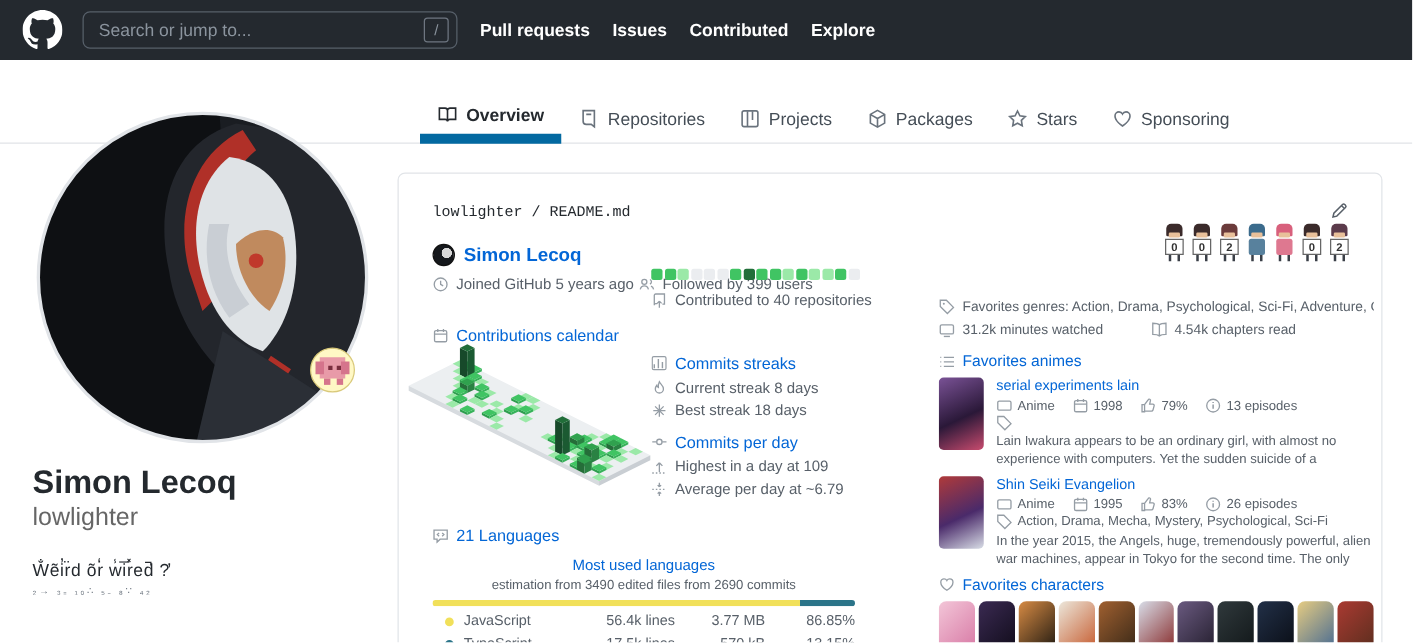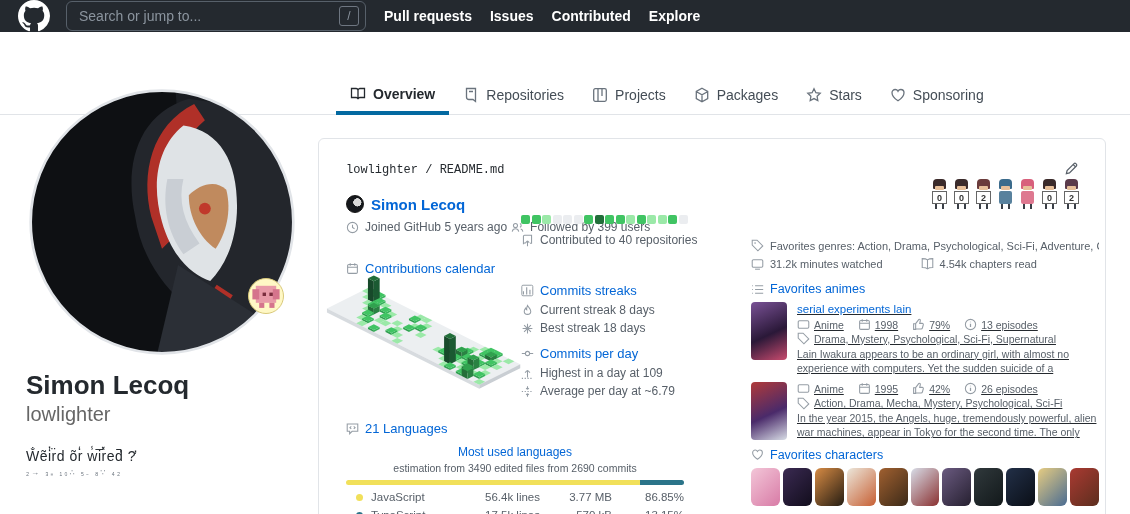--- a/index.html
+++ b/index.html
@@ -1,40 +1,40 @@
 <!DOCTYPE html>
 <html><head>
 <meta charset="utf-8">
 <style>
   * { margin:0; padding:0; box-sizing:border-box; }
   html,body { background:#fff; }
   .page { position:relative; width:1130px; height:514px; overflow:hidden;
           font-family:"Liberation Sans", sans-serif; background:#fff; color:#24292e; }
 
   
-  .gh-header { position:absolute; top:0; left:0; width:100%; height:32px; background:#24292f;
+  .gh-header { position:absolute; top:0; left:0; width:100%; height:48px; background:#24292f;
                display:flex; align-items:center; padding-left:18px; }
   .gh-logo { width:32px; height:32px; flex:0 0 auto; }
   .gh-search { position:relative; margin-left:16px; width:300px; height:30px; }
   .gh-search input { width:100%; height:100%; background:#24292f; border:1px solid #57606a;
                      border-radius:6px; color:#c9d1d9; font-size:14px; padding:0 34px 0 12px;
                      font-family:"Liberation Sans", sans-serif; outline:none; }
   .gh-search input::placeholder { color:#8b949e; }
   .slash-key { position:absolute; right:7px; top:5px; width:20px; height:20px; border:1px solid #6e7681;
                border-radius:3px; color:#8b949e; font-size:12px; display:flex; align-items:center;
                justify-content:center; }
   .gh-nav { display:flex; gap:18px; margin-left:18px; }
   .gh-nav span { color:#fff; font-size:14px; font-weight:bold; cursor:pointer; white-space:nowrap; }
 
   
   .page-divider { position:absolute; top:114px; left:0; width:100%; border-bottom:1px solid #e1e4e8; }
   .tabs { position:absolute; top:76px; left:336px; display:flex; height:39px; }
   .tab { display:flex; align-items:center; gap:7px; padding:0 14px; font-size:14px; color:#444d56;
          cursor:pointer; border-bottom:2px solid transparent; }
-  .tab.active { font-weight:bold; color:#24292e; border-bottom:4px solid #0369a1; }
+  .tab.active { font-weight:bold; color:#24292e; border-bottom:8px solid #0369a1; }
   .tab svg { width:16px; height:16px; }
 
   
   .avatar-wrap { position:absolute; left:28px; top:88px; width:268px; height:268px; z-index:3; }
   .avatar-wrap svg { width:100%; height:100%; }
   .status-badge { position:absolute; right:12px; bottom:42px; width:36px; height:36px; border-radius:50%;
                   background:#fff8c5; border:1px solid #d9c97a; display:flex; align-items:center;
                   justify-content:center; }
   .who { position:absolute; left:26px; top:370px; width:285px; }
   .who h1 { font-size:26px; font-weight:bold; color:#24292e; line-height:1.2; }
@@ -89,21 +89,21 @@
   .px-face { width:9px; height:4px; background:#e8c09a; margin-top:-3px; border-radius:1px; }
   .px-sign { width:15px; height:13px; background:#fff; border:1px solid #666; margin-top:1px;
              font-size:9px; font-weight:bold; color:#333; display:flex; align-items:center; justify-content:center; }
   .px-body { width:13px; height:13px; border-radius:2px; margin-top:1px; opacity:.85; }
   .px-legs { width:9px; height:5px; border-left:2px solid #3a3f47; border-right:2px solid #3a3f47; }
 
   .right-col { position:absolute; left:432px; top:100px; width:348px; overflow:hidden; }
   .r-hd { font-size:12.5px; margin-bottom:6px; }
   .r-line { font-size:11px; color:#586069; margin-bottom:5px; white-space:nowrap; }
   .r-stats { display:flex; gap:38px; font-size:11px; color:#586069; margin-bottom:12px; }
-  .anime { display:flex; gap:10px; margin-bottom:8px;text-decoration:underline; }
+  .anime { display:flex; gap:10px; margin-bottom:8px; }
   .anime-cover { width:36px; height:58px; border-radius:4px; flex:0 0 auto; }
   .anime-txt { font-size:10.5px; color:#586069; line-height:1.35; min-width:0; }
   .anime-title { color:#0366d6; font-size:11.5px; cursor:pointer; }
   .anime-meta { display:flex; gap:14px; align-items:center; white-space:nowrap; }
   .anime-meta .irow, .anime-genres { gap:4px; }
   .anime-desc { margin-top:1px; height:27px; overflow:hidden; }
   .chars-row { display:flex; gap:3px; margin-top:4px; }
   .chr { width:29px; height:38px; border-radius:6px; }
 </style>
 </head>
@@ -601,48 +601,48 @@
                   <circle cx="8" cy="8" r="6.3" fill="none" stroke="#959da5" stroke-width="1.3"></circle>
                   <path stroke="#959da5" stroke-width="1.5" d="M8 7v4M8 4.5v.8"></path>
                 </svg>
                 <span>13 episodes</span>
               </span>
           </div>
           <div class="irow anime-genres">
             <svg class="icn" width="11" height="11" viewBox="0 0 16 16">
                 <path fill="none" stroke="#959da5" stroke-width="1.3" d="M1.5 7.5v-6h6l7 7-6 6z"></path>
               </svg>
-            <span>Drama, Mystery, Psychological, Sci-Fi, Supernatural</span>
           </div>
           <div class="anime-desc">Lain Iwakura appears to be an ordinary girl, with almost no experience with computers. Yet the sudden suicide of a schoolmate combined wit...</div>
         </div>
       </div>
 
       <div class="anime">
         <div class="anime-cover" style="background: linear-gradient(155deg, rgb(176, 58, 58) 0%, rgb(74, 42, 106) 55%, rgb(216, 221, 230) 100%);"></div>
         <div class="anime-txt">
+          <div class="anime-title">Shin Seiki Evangelion</div>
           <div class="anime-meta">
             <span class="irow">
                 <svg class="icn" width="11" height="11" viewBox="0 0 16 16">
                   <rect x="1.5" y="3.5" width="13" height="9" rx="1.5" fill="none" stroke="#959da5" stroke-width="1.3"></rect>
                 </svg>
                 <span>Anime</span>
               </span>
             <span class="irow">
                 <svg class="icn" width="11" height="11" viewBox="0 0 16 16">
                   <rect x="2" y="3" width="12" height="11" rx="1.5" fill="none" stroke="#959da5" stroke-width="1.3"></rect>
                   <path stroke="#959da5" stroke-width="1.3" d="M2 6.5h12M5.2 1.5v3M10.8 1.5v3"></path>
                 </svg>
                 <span>1995</span>
               </span>
             <span class="irow">
                 <svg class="icn" width="11" height="11" viewBox="0 0 16 16">
                   <path fill="none" stroke="#959da5" stroke-width="1.3" d="M2 7h2.5v7H2zM4.5 13.5h6.7c.8 0 1.4-.5 1.6-1.2l1.1-4A1.3 1.3 0 0 0 12.6 6.6H9.5l.7-3.2A1.2 1.2 0 0 0 8 2.3L4.5 7"></path>
                 </svg>
-                <span>42%</span>
+                <span>83%</span>
               </span>
             <span class="irow">
                 <svg class="icn" width="11" height="11" viewBox="0 0 16 16">
                   <circle cx="8" cy="8" r="6.3" fill="none" stroke="#959da5" stroke-width="1.3"></circle>
                   <path stroke="#959da5" stroke-width="1.5" d="M8 7v4M8 4.5v.8"></path>
                 </svg>
                 <span>26 episodes</span>
               </span>
           </div>
           <div class="irow anime-genres">

